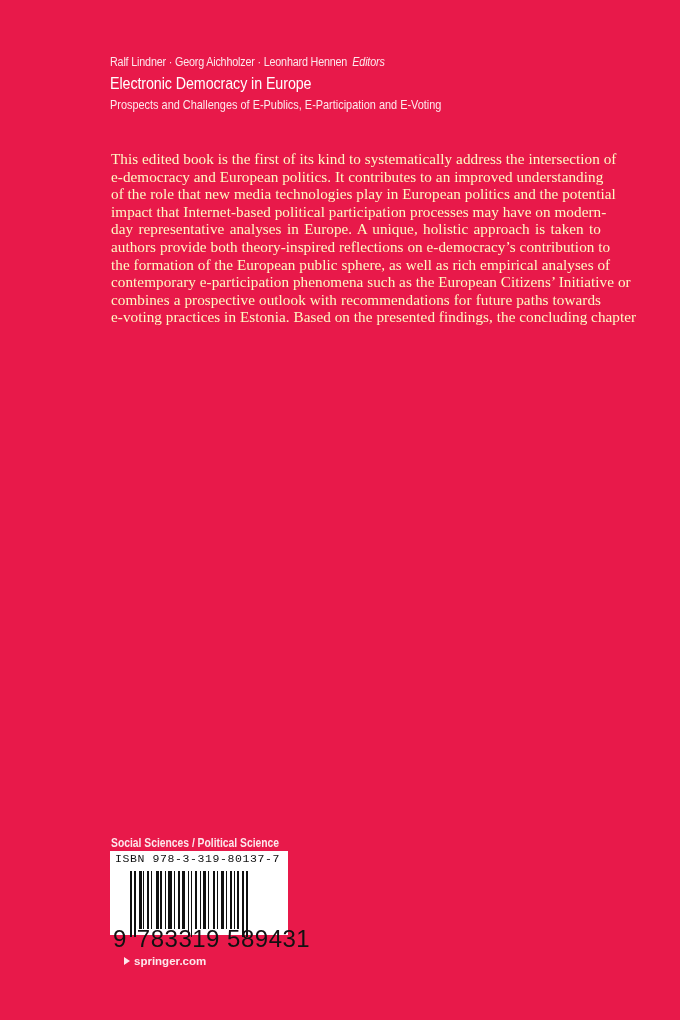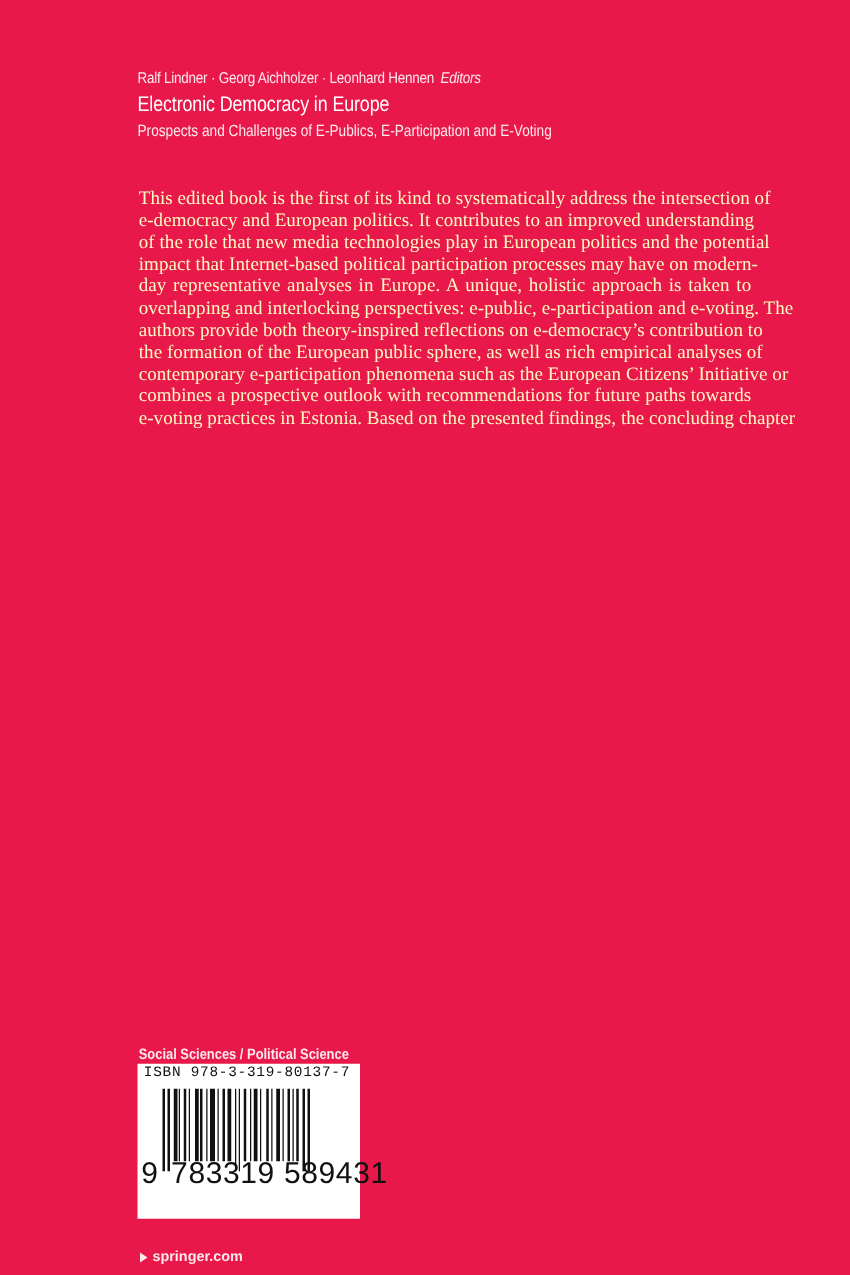--- a/index.html
+++ b/index.html
@@ -24,62 +24,61 @@
   .blurb .line { display: block; white-space: nowrap; text-align-last: justify; }
   .blurb .line.last { text-align-last: left; }
 
   .category {
     position: absolute; left: 111px; top: 836px;
     font-family: "Liberation Sans", sans-serif; font-weight: bold;
     font-size: 12px; color: #fde8ec; white-space: nowrap;
     transform: scaleX(0.86); transform-origin: left;
   }
   .barcode-box {
-    position: absolute; left: 110px; top: 851px; width: 178px; height: 124px;
+    position: absolute; left: 110px; top: 851px; width: 178px; height: 84px;
     background: #ffffff;
   }
   .isbn-text {
     position: absolute; left: 5px; top: 1px;
     font-family: "Liberation Mono", monospace; font-size: 11.5px; color: #111;
     letter-spacing: 0.6px; white-space: nowrap;
   }
   .bars { position: absolute; left: 20px; top: 20px; width: 150px; height: 62px; display: flex; align-items: flex-start; }
   .bars span { display: block; background: #111; height: 58px; }
   .bars span.guard { height: 66px; }
   .barcode-digits {
     position: absolute; left: 3px; top: 75px;
     font-family: "Liberation Sans", sans-serif; font-size: 24px; line-height: 26px;
     color: #111; white-space: nowrap; letter-spacing: 0.5px;
   }
   .barcode-digits .first { margin-right: 10px; }
   .springer {
-    position: absolute; left: 112px; top: 955px;
+    position: absolute; left: 124px; top: 955px;
     font-family: "Liberation Sans", sans-serif; font-weight: bold; font-size: 11.5px;
-    color: #fde8ec; white-space: nowrap; display: flex; align-items: center; gap: 4px; margin-top: 45px;
+    color: #fde8ec; white-space: nowrap; display: flex; align-items: center; gap: 4px;
   }
   .arrow { width: 0; height: 0; border-left: 6px solid #fde8ec; border-top: 4px solid transparent; border-bottom: 4px solid transparent; }
 </style>
 </head>
 <body>
 
 <div class="header">
   <div class="editors">
     <span>Ralf Lindner · Georg Aichholzer · Leonhard Hennen</span><span class="role">Editors</span>
   </div>
   <div class="title">Electronic Democracy in Europe</div>
   <div class="subtitle">Prospects and Challenges of E-Publics, E-Participation and E-Voting</div>
 </div>
 
 <div class="blurb">
   <span class="line">This edited book is the first of its kind to systematically address the intersection of</span>
   <span class="line">e-democracy and European politics. It contributes to an improved understanding</span>
   <span class="line">of the role that new media technologies play in European politics and the potential</span>
   <span class="line">impact that Internet-based political participation processes may have on modern-</span>
   <span class="line">day representative analyses in Europe. A unique, holistic approach is taken to</span>
-  <span class="line">overlapping and interlocking perspectives: e-public, e-participation and e-voting. The</span>
   <span class="line">authors provide both theory-inspired reflections on e-democracy’s contribution to</span>
   <span class="line">the formation of the European public sphere, as well as rich empirical analyses of</span>
   <span class="line">contemporary e-participation phenomena such as the European Citizens’ Initiative or</span>
   <span class="line">combines a prospective outlook with recommendations for future paths towards</span>
   <span class="line">e-voting practices in Estonia. Based on the presented findings, the concluding chapter</span>
 </div>
 
 <div class="category">Social Sciences / Political Science</div>
 
 <div class="barcode-box">

